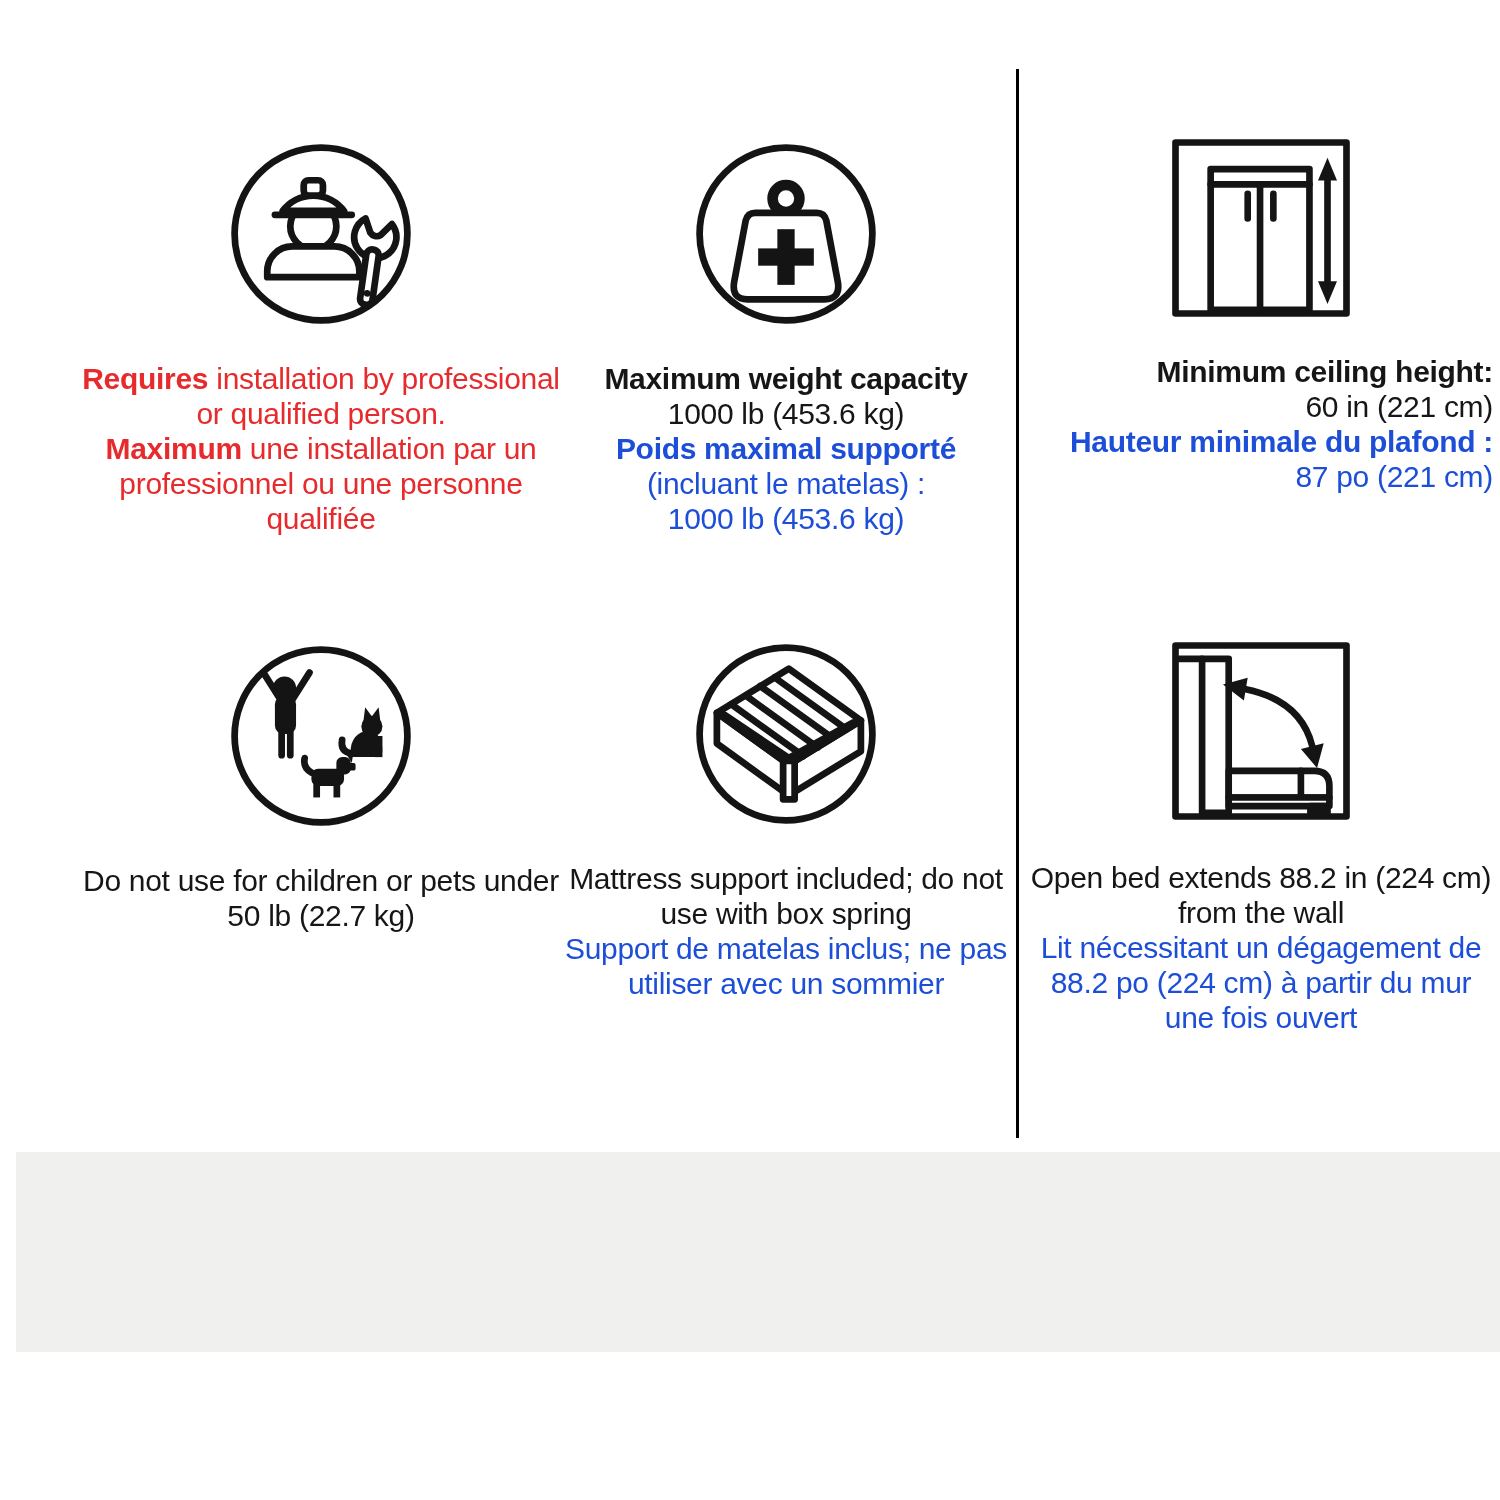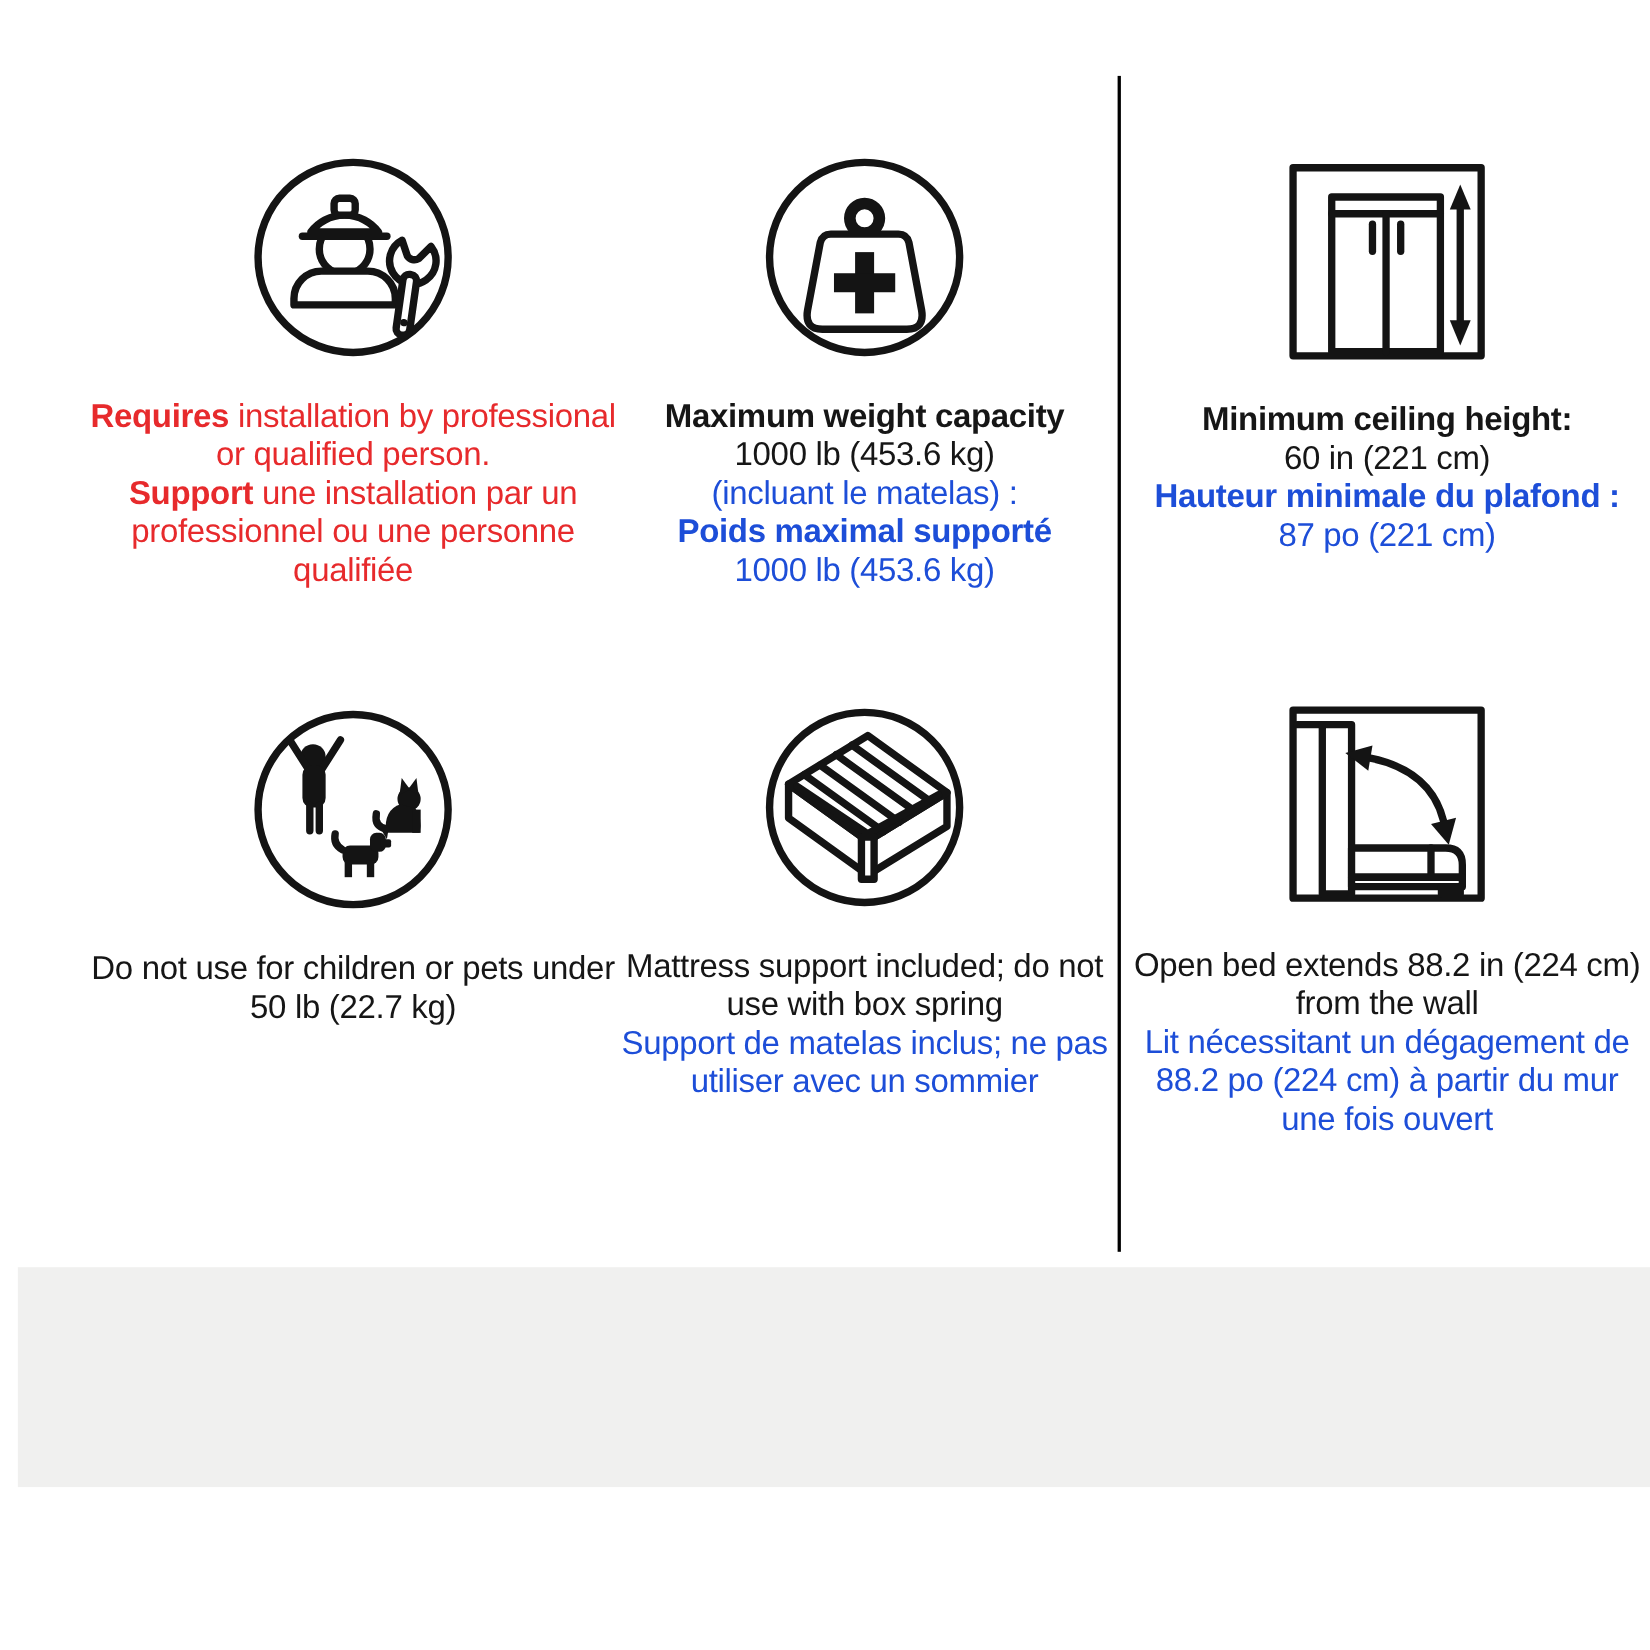--- a/index.html
+++ b/index.html
@@ -10,21 +10,21 @@
   }
   .t { font-size:30px; line-height:35px; letter-spacing:-0.3px; }
   .bold { font-weight:700; }
   .gray { color:#1d4ed8; }
   .red  { color:#e72a2c; }
   .block { position:absolute; text-align:center; }
   .icon-row { display:flex; justify-content:center; margin-bottom:31px; }
   .line { white-space:nowrap; }
   #block-installation { left:62px;  top:138px; width:486px; }
   #block-weight       { left:560px; top:138px; width:420px; }
-  #block-ceiling      { left:1013px;top:143px; width:464px; }
+  #block-ceiling      { left:1013px;top:133px; width:464px;text-align:right; }
   #block-children     { left:62px;  top:640px; width:486px; }
   #block-support      { left:548px; top:638px; width:444px; }
   #block-openbed      { left:1013px;top:636px; width:464px; }
   #divider { position:absolute; left:1000px; top:69px; width:3px; height:1069px; background:#000000; }
   #band { position:absolute; left:0; top:1152px; width:1500px; height:348px; background:#f0f0ef; }
   svg .s  { fill:none; stroke:#141414; stroke-width:7; stroke-linejoin:round; stroke-linecap:round; }
   svg .sw { fill:#ffffff; stroke:#141414; stroke-width:7; stroke-linejoin:round; }
   svg .f  { fill:#141414; }
 </style>
 </head>
@@ -44,37 +44,37 @@
         <line x1="52" y1="80" x2="132" y2="80" class="s" stroke-width="10"></line>
         <path d="M44,145 v-6 a26,26 0 0 1 26,-26 h44 a26,26 0 0 1 26,26 v6 z" class="sw"></path>
         <g transform="rotate(8 152 130)">
           <path d="M140,85 A22,22 0 1 0 168,87 L158,100 A8,8 0 0 1 147,99 Z" class="sw"></path>
           <rect x="146" y="116" width="13" height="58" rx="6" class="sw"></rect>
           <circle cx="152.5" cy="162" r="3.5" class="f"></circle>
         </g>
       </svg>
     </div>
     <p class="t red"><span class="bold">Requires</span><span> installation by professional or qualified person.</span></p>
-    <p class="t red"><span class="bold">Support</span><span> une installation par un professionnel ou une personne qualifiée</span></p>
+    <p class="t red"><span class="bold">Maximum</span><span> une installation par un professionnel ou une personne qualifiée</span></p>
   </div>
 
   <div class="block" id="block-weight">
     <div class="icon-row">
       <svg width="192" height="192" viewBox="0 0 200 200">
         <circle cx="100" cy="100" r="90" class="s" stroke-width="8"></circle>
         <circle cx="100" cy="63" r="14" fill="none" stroke="#141414" stroke-width="11"></circle>
         <path d="M68,78 H132 Q140,78 142,86 L154,150 Q157,168 140,168 H60 Q43,168 46,150 L58,86 Q60,78 68,78 Z" class="sw"></path>
         <rect x="91" y="95" width="18" height="58" class="f"></rect>
         <rect x="71" y="115" width="58" height="18" class="f"></rect>
       </svg>
     </div>
     <div class="t bold line">Maximum weight capacity</div>
     <div class="t line">1000 lb (453.6 kg)</div>
+    <div class="t bold gray line">Poids maximal supporté</div>
     <div class="t gray line">(incluant le matelas) :</div>
-    <div class="t bold gray line">Poids maximal supporté</div>
     <div class="t gray line">1000 lb (453.6 kg)</div>
   </div>
 
   <div class="block" id="block-ceiling">
     <div class="icon-row">
       <svg width="190" height="190" viewBox="0 0 200 200">
         <rect x="10" y="10" width="180" height="180" class="s" stroke-width="8"></rect>
         <rect x="47" y="38" width="104" height="148" class="s"></rect>
         <line x1="47" y1="54" x2="151" y2="54" class="s" stroke-width="5"></line>
         <line x1="99" y1="54" x2="99" y2="186" class="s" stroke-width="5"></line>

